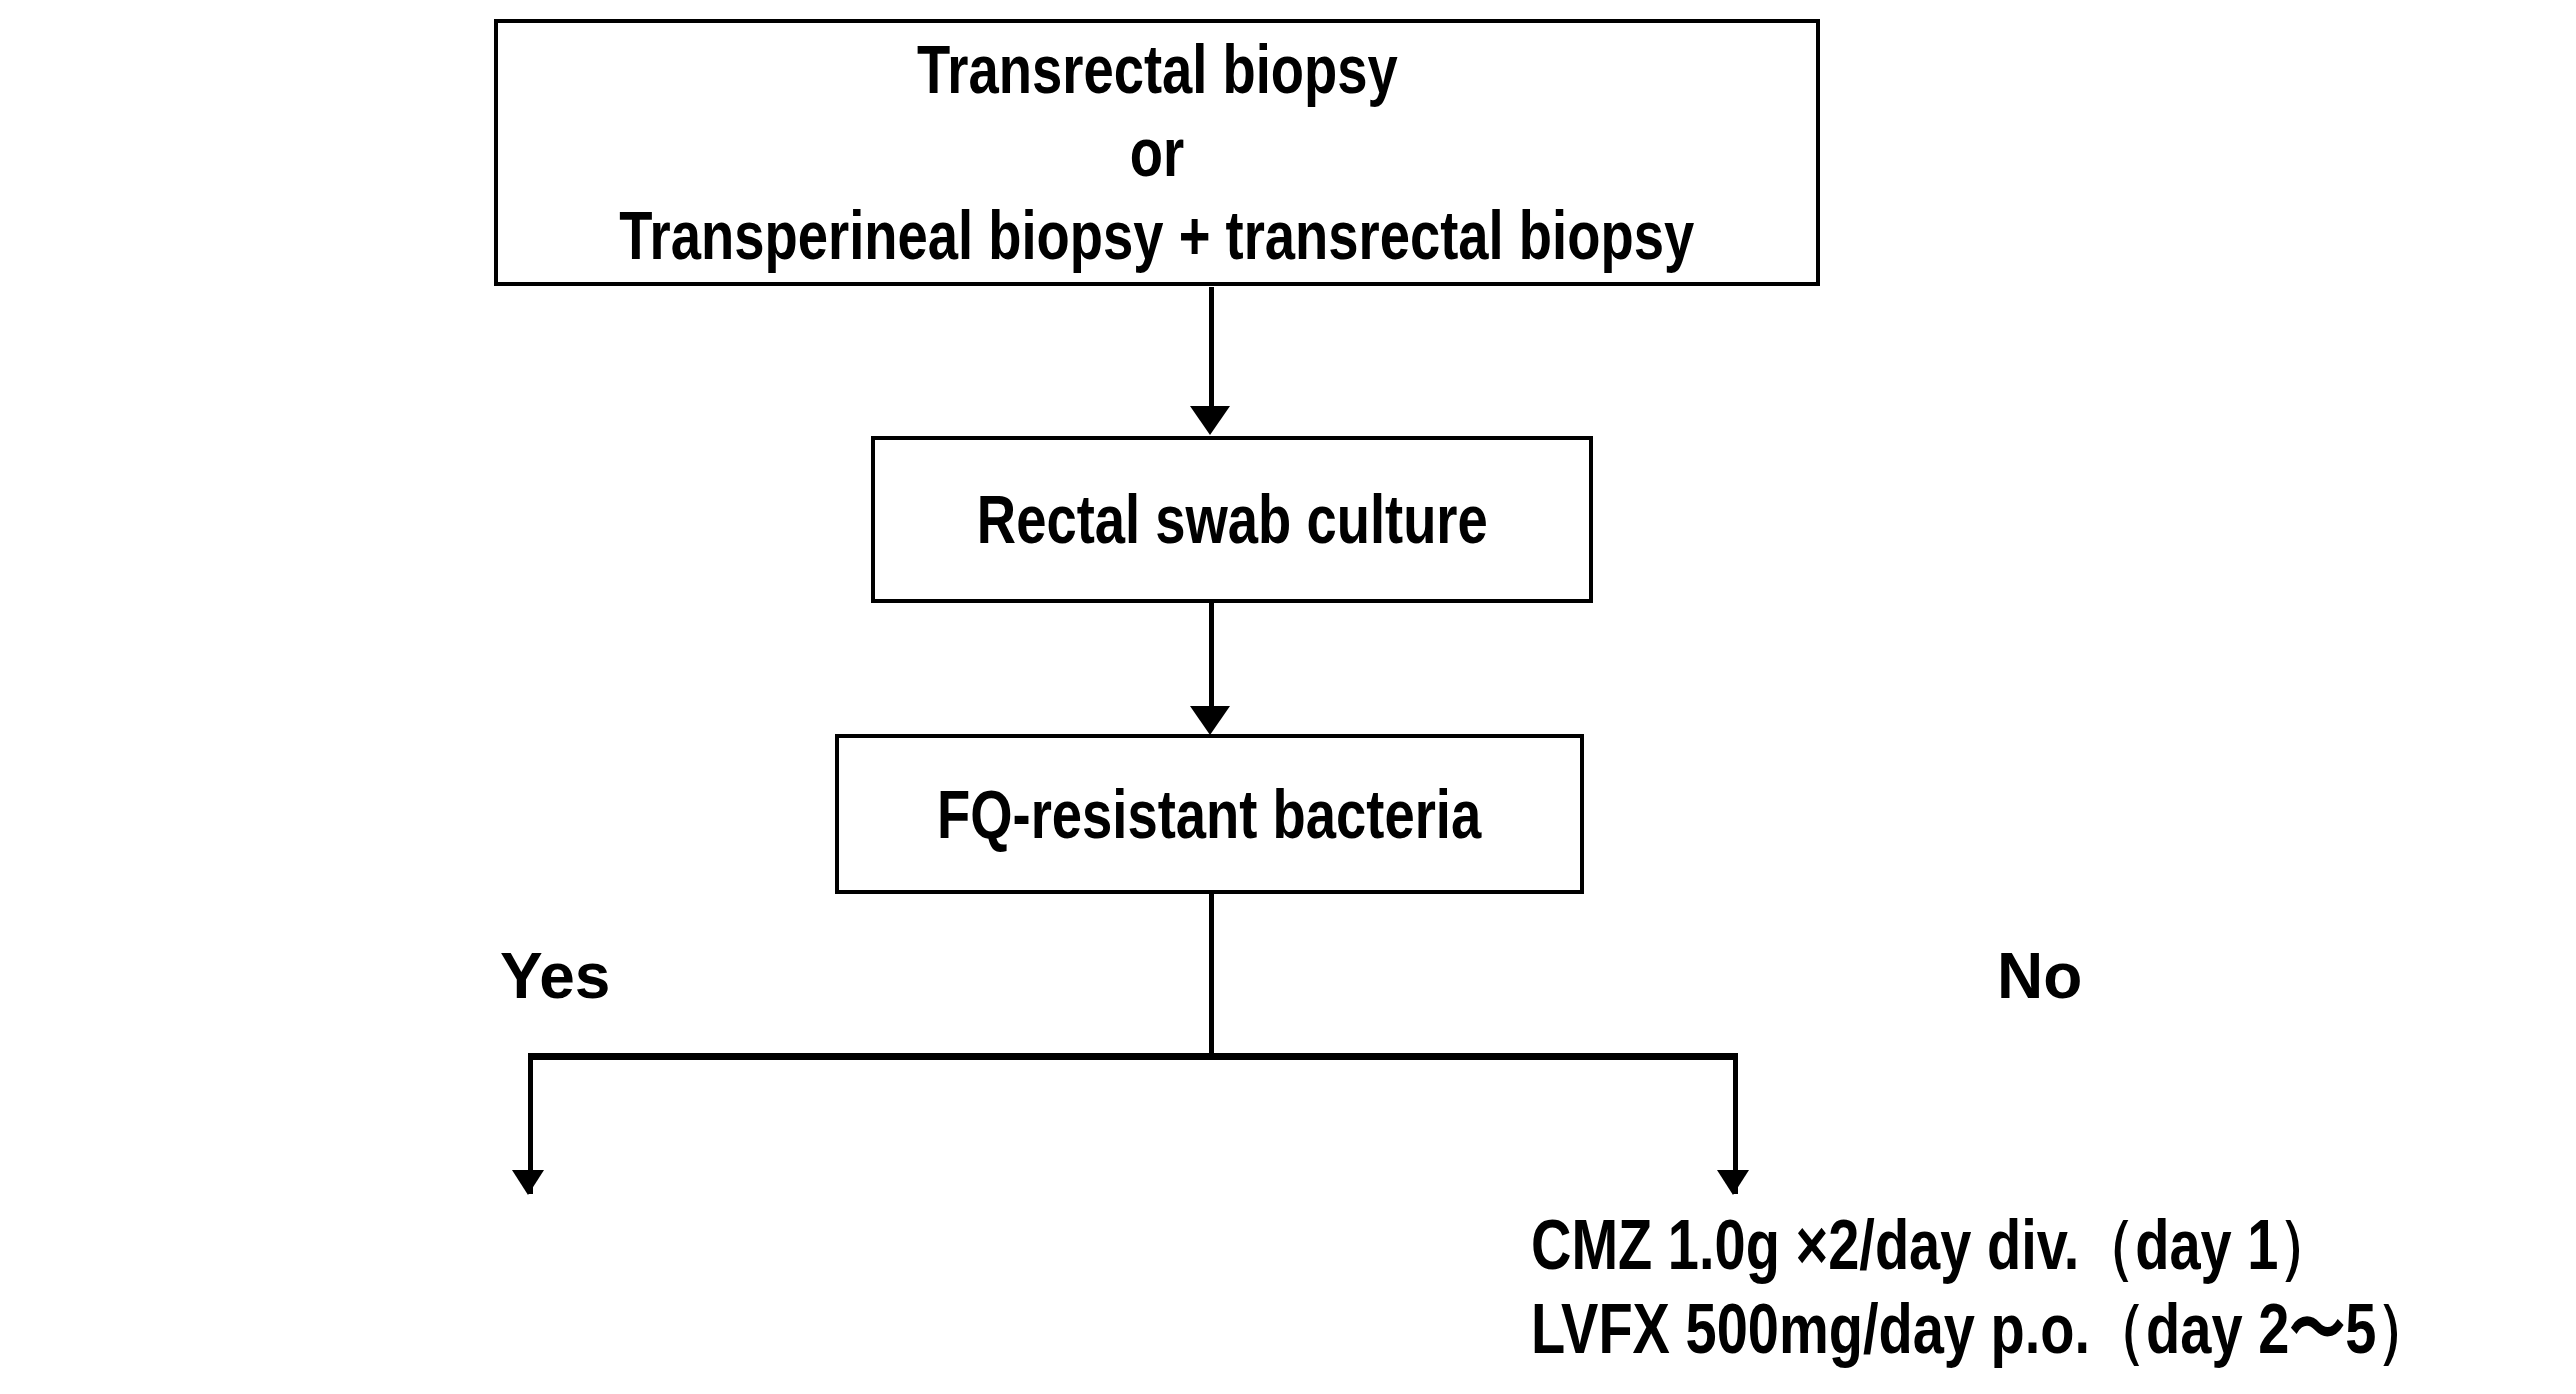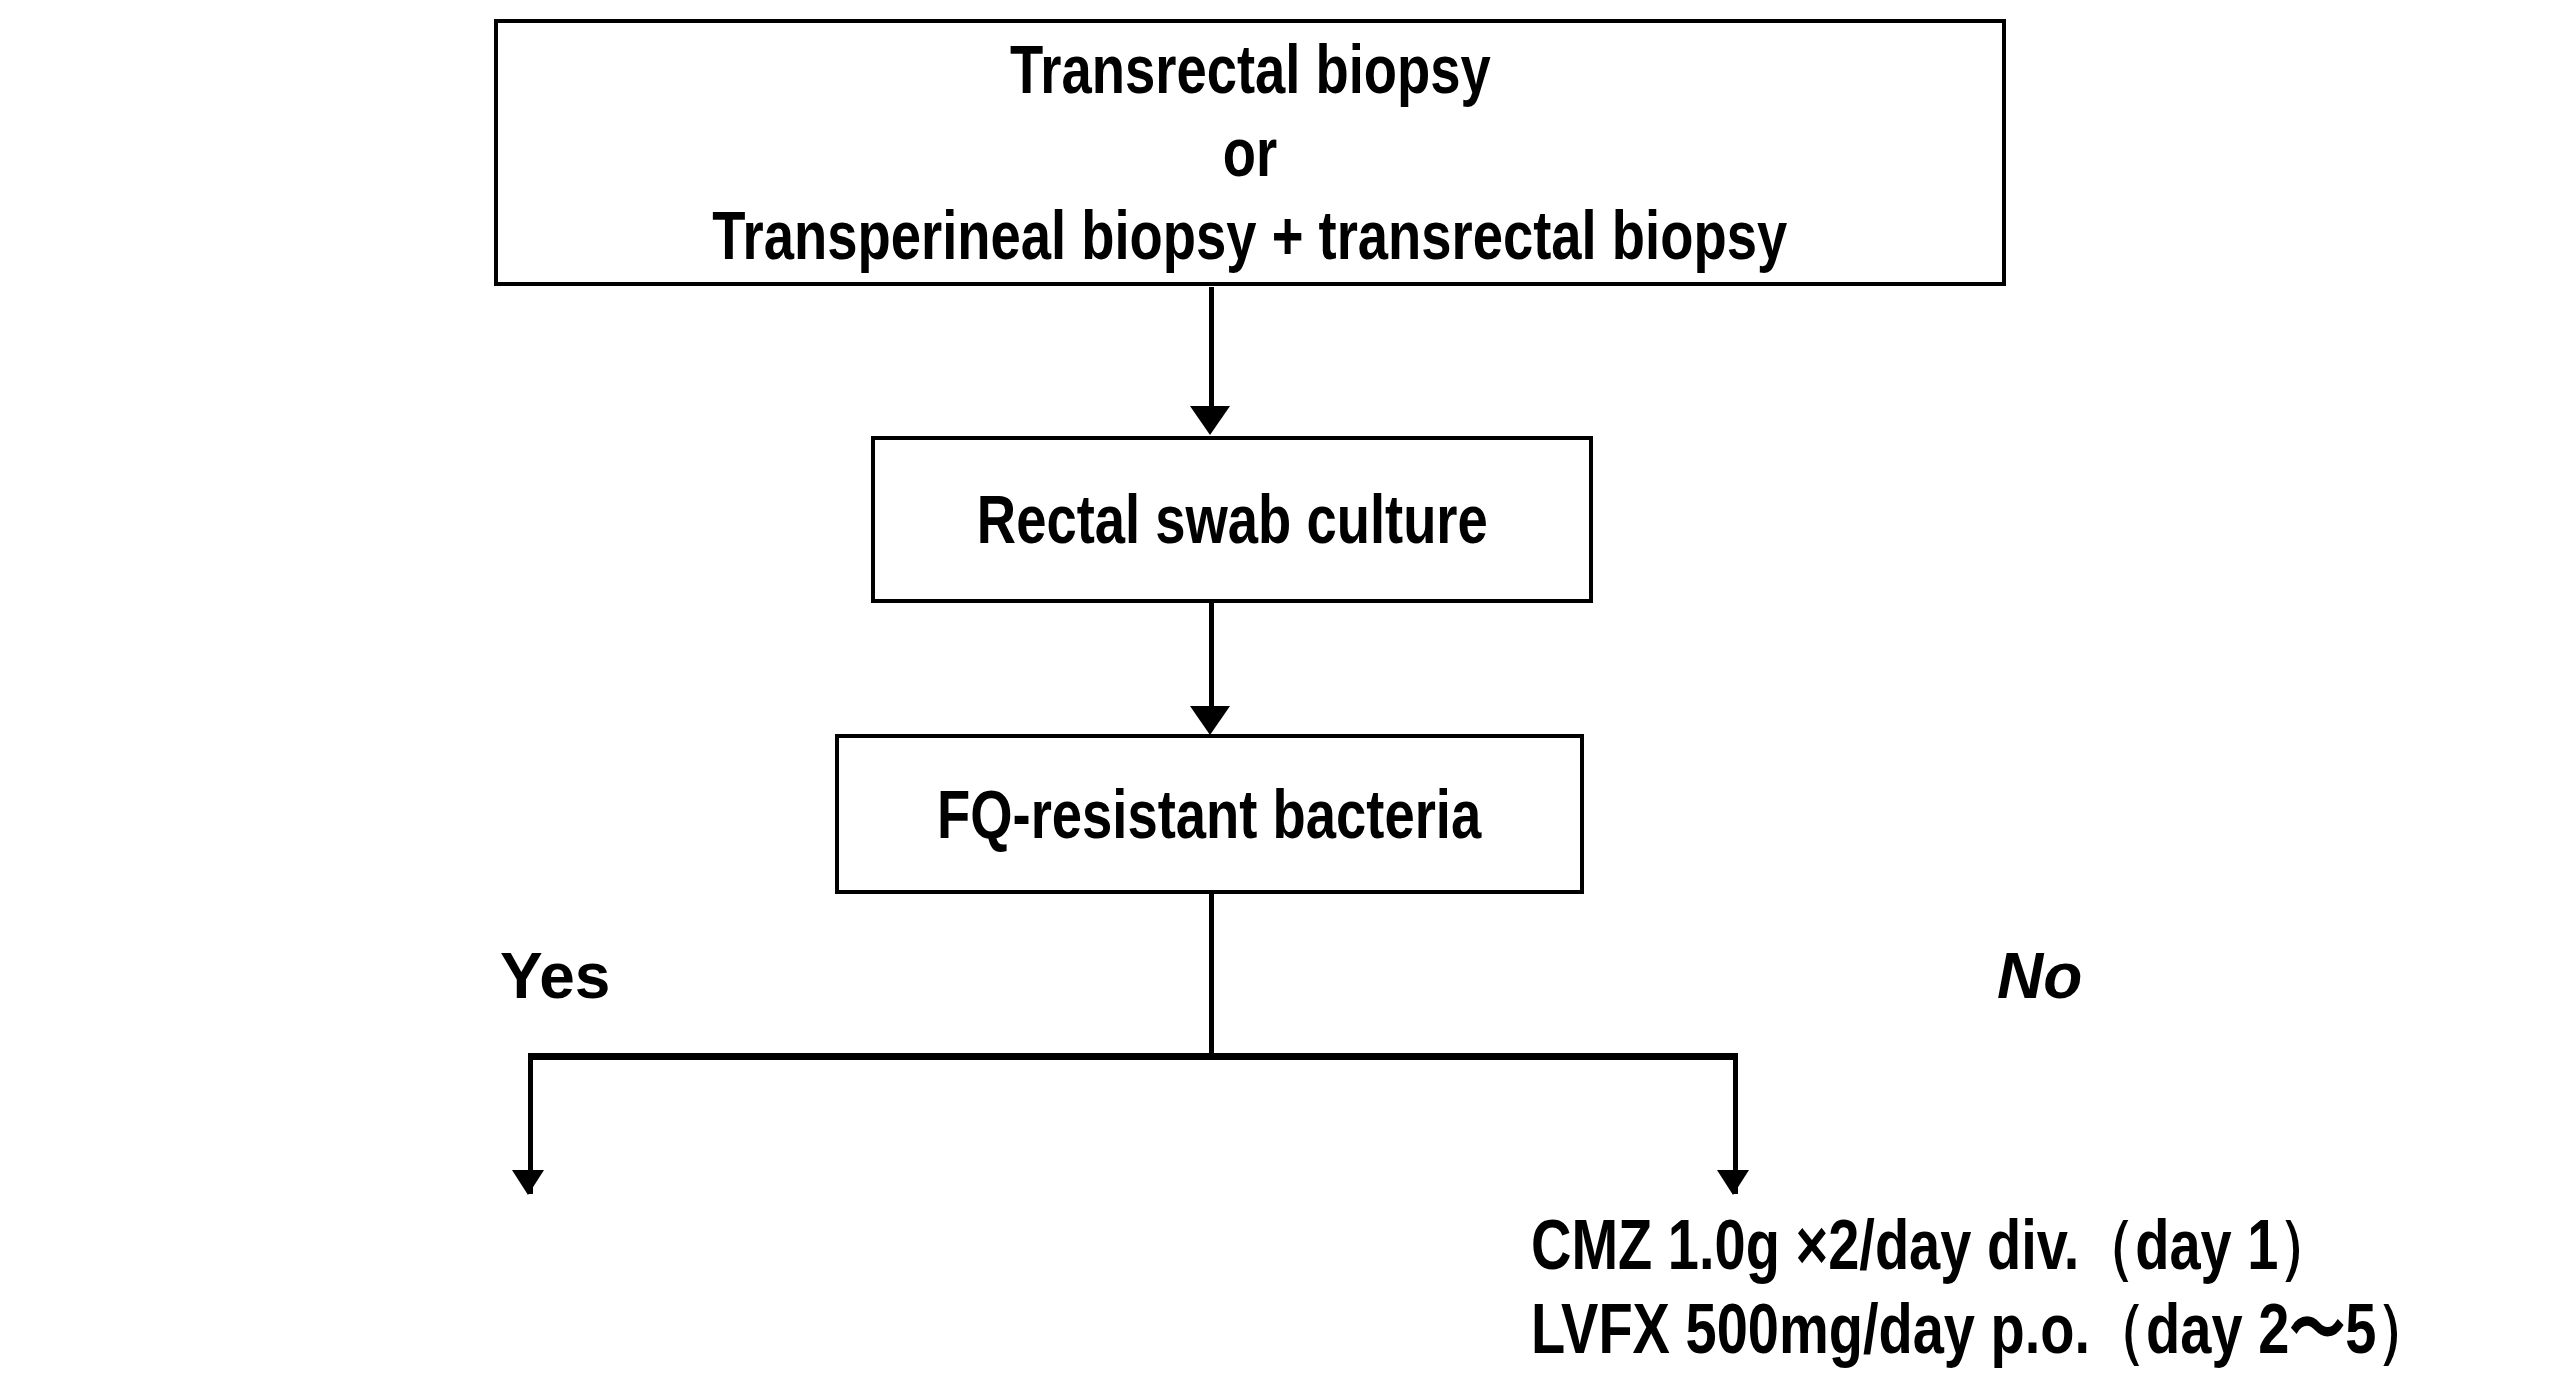--- a/index.html
+++ b/index.html
@@ -36,21 +36,21 @@
     font-family: "Liberation Sans", "DejaVu Sans", sans-serif;
     font-weight: 700;
     color: #000000;
     white-space: pre;
     text-align: center;
     line-height: 1.22;
     transform: scaleX(0.80);
     transform-origin: center center;
   }
 
-  #box-biopsy       { left: 494px;  top: 19.4px;  width: 1512px; height: 267px; }
+  #box-biopsy       { left: 494px;  top: 19.4px;  width: 1326px; height: 267px; }
   #box-biopsy .node-line { font-size: 68px; }
   #box-swab         { left: 849px;  top: 436px; width: 722px;  height: 167px; margin-left: 22px; }
   #box-swab .node-line   { font-size: 68px; }
   #box-fq           { left: 835px;  top: 734px; width: 749px;  height: 160px; }
   #box-fq .node-line     { font-size: 68px; }
 
   
   .vline {
     position: absolute;
     width: 4.8px;
@@ -90,21 +90,21 @@
   .branch-label {
     position: absolute;
     font-family: "Liberation Sans", "DejaVu Sans", sans-serif;
     font-weight: 700;
     font-size: 64px;
     color: #000000;
     white-space: pre;
     line-height: 1;
   }
   #label-yes { left: 500px;  top: 944px; }
-  #label-no  { left: 1997px; top: 944px; font-style: italic; }
+  #label-no  { left: 1997px; top: 944px; }
 
   
   .regimen-block {
     position: absolute;
   }
   .regimen-line {
     font-family: "Liberation Sans", "DejaVu Sans", sans-serif;
     font-weight: 700;
     font-size: 70px;
     color: #000000;

